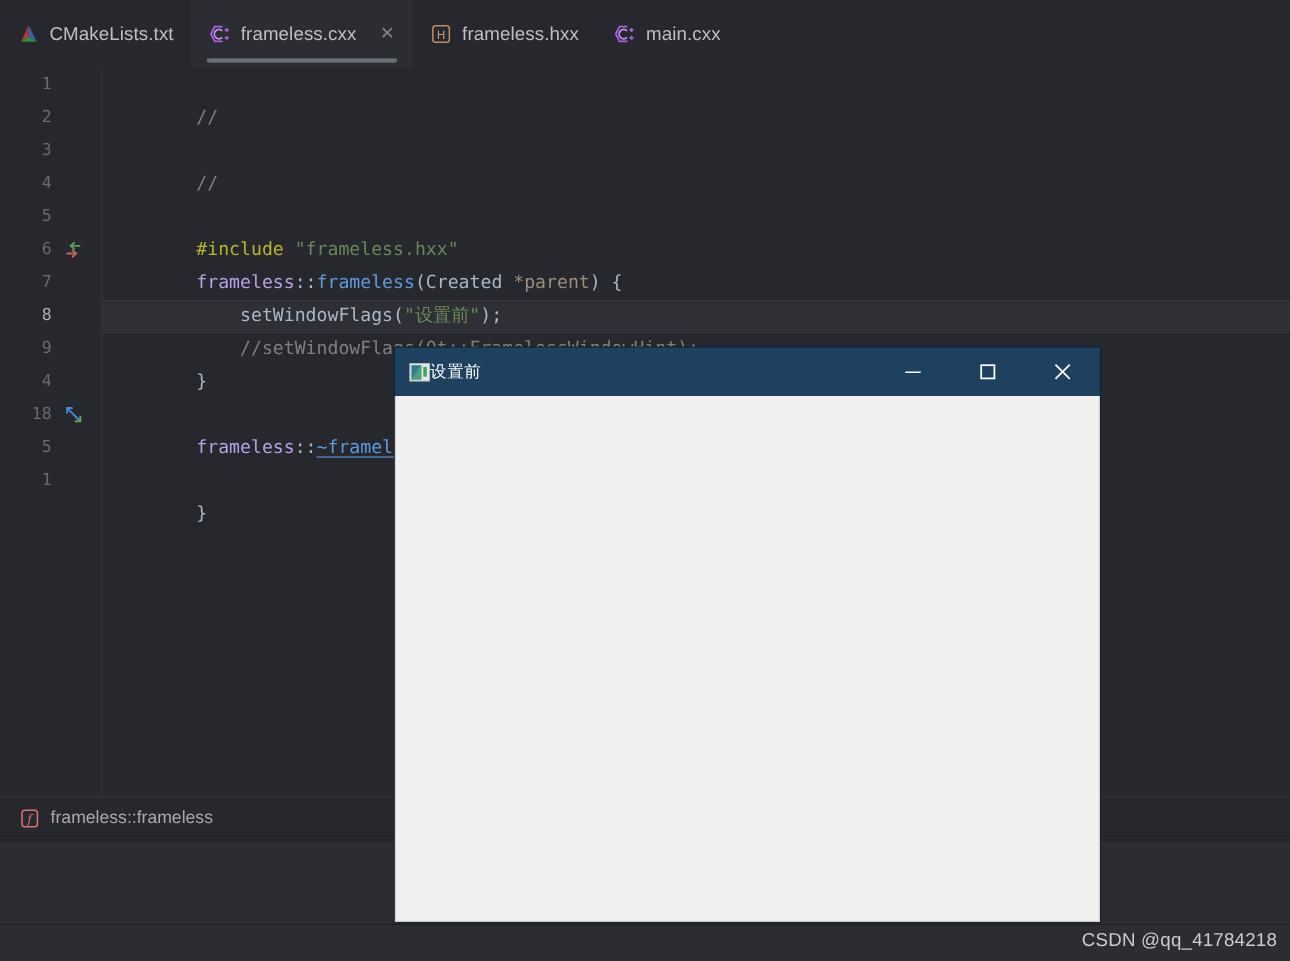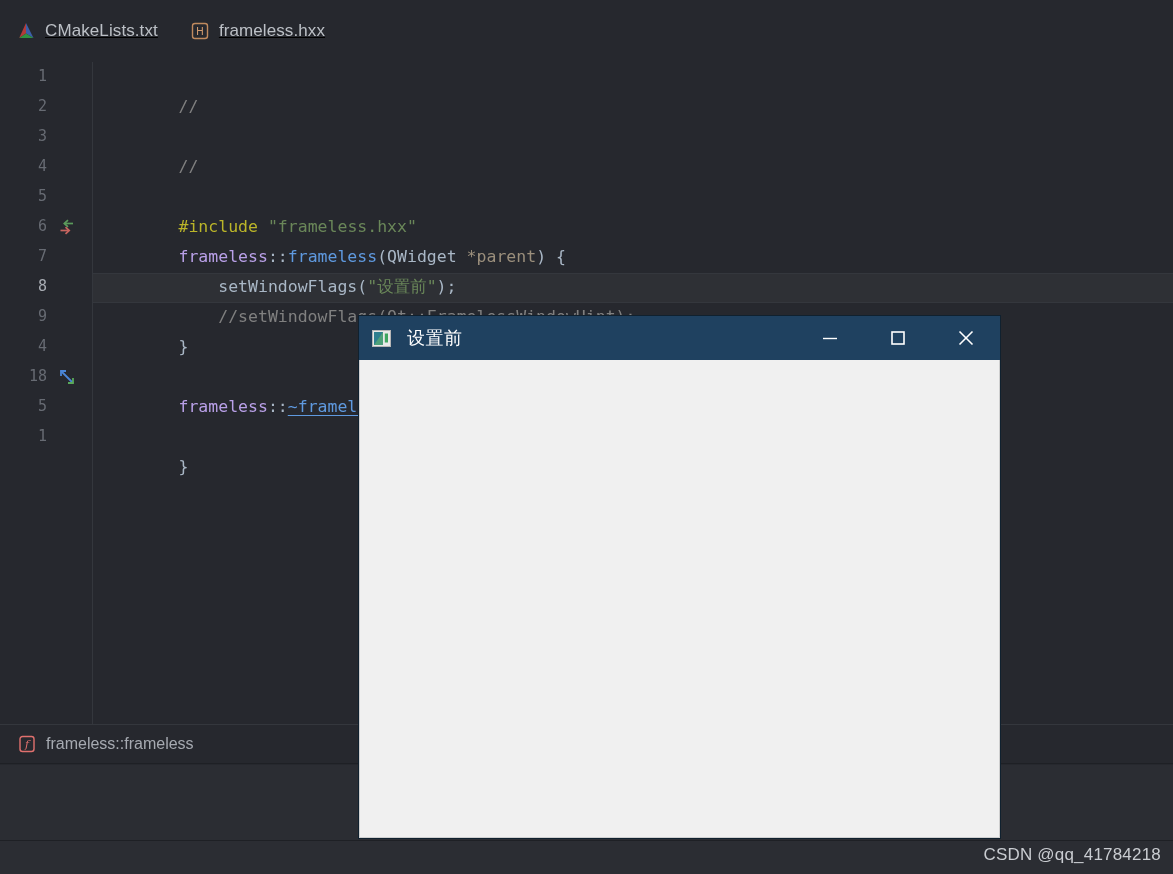--- a/index.html
+++ b/index.html
@@ -8,21 +8,21 @@
     background: #2b2b2b;
     font-family: "Liberation Sans", sans-serif;
     overflow: hidden;
   }
   #root { position: relative; width: 1173px; height: 874px; background: #26282e; }
 
   
   .tabbar {
     position: absolute; left: 0; top: 0; width: 1173px; height: 62px;
     background: #26282e;
-    display: flex; align-items: center; text-decoration: underline;
+    display: flex; align-items: center;
   }
   .tab {
     display: flex; align-items: center; gap: 9px;
     height: 62px; padding: 0 16px;
     color: #bcc0c6; font-size: 17px;
     position: relative; white-space: nowrap;
   }
   .tab.active { background: #2b2d33; }
   .tab.active::after {
     content: ""; position: absolute; left: 14px; right: 14px; bottom: 5px;
@@ -98,21 +98,21 @@
 
   
   .qtwin {
     position: absolute; left: 359px; top: 316px; width: 641px; height: 522px;
     box-shadow: 0 0 0 1px #10212f;
   }
   .qttitle {
     height: 44px; background: #1f4160;
     display: flex; align-items: center; color: #ffffff;
   }
-  .qttitle .tt { font-size: 18px; margin-left: 16px; letter-spacing: .5px; }
+  .qttitle .tt { font-size: 15px; margin-left: 0; letter-spacing: .5px; }
   .qticonwrap { margin-left: 13px; display: flex; }
   .wbtns { margin-left: auto; display: flex; height: 100%; }
   .wbtn {
     width: 68px; height: 44px; display: flex; align-items: center; justify-content: center;
   }
   .qtbody { height: 478px; background: #f0f0f0; border: 1px solid #cfcfcf; border-top: none; }
 </style>
 </head>
 <body>
 
@@ -124,31 +124,62 @@
       <span class="icon ico20">
         <svg width="20" height="20" viewBox="0 0 20 20">
           <polygon points="10,2 17.5,17 10,12.5" fill="#3b5fa8"></polygon>
           <polygon points="10,2 10,12.5 3.2,17" fill="#b23b3b"></polygon>
           <polygon points="10,12.5 17.5,17 3.2,17" fill="#2f9142"></polygon>
         </svg>
       </span>
       <span class="label">CMakeLists.txt</span>
     </div>
 
+    <div class="tab active">
+      <span class="icon ico20">
+        <svg width="20" height="20" viewBox="0 0 20 20">
+          <path d="M12.4 3.2 L5.2 3.2 L1.8 9.9 L5.2 16.6 L12.4 16.6" fill="none" stroke="#a95fe0" stroke-width="1.7"></path>
+          <path d="M12 7 A4.2 4.2 0 1 0 12 13" fill="none" stroke="#c08ef0" stroke-width="1.7"></path>
+          <g stroke="#a95fe0" stroke-width="1.6">
+            <line x1="14.3" y1="6.2" x2="17.9" y2="6.2"></line>
+            <line x1="16.1" y1="4.4" x2="16.1" y2="8.0"></line>
+            <line x1="14.3" y1="13.4" x2="17.9" y2="13.4"></line>
+            <line x1="16.1" y1="11.6" x2="16.1" y2="15.2"></line>
+          </g>
+        </svg>
+      </span>
+      <span class="label">frameless.cxx</span>
+      <span class="closex">✕</span>
+    </div>
 
     <div class="tab">
       <span class="icon ico20">
         <svg width="20" height="20" viewBox="0 0 20 20">
           <rect x="2.5" y="2.5" width="15" height="15" rx="2.5" fill="none" stroke="#c08a5e" stroke-width="1.4"></rect>
           <text x="10" y="14.3" text-anchor="middle" font-family="DejaVu Sans, sans-serif" font-size="10.5" fill="#d09a6e">H</text>
         </svg>
       </span>
       <span class="label">frameless.hxx</span>
     </div>
 
+    <div class="tab">
+      <span class="icon ico20">
+        <svg width="20" height="20" viewBox="0 0 20 20">
+          <path d="M12.4 3.2 L5.2 3.2 L1.8 9.9 L5.2 16.6 L12.4 16.6" fill="none" stroke="#a95fe0" stroke-width="1.7"></path>
+          <path d="M12 7 A4.2 4.2 0 1 0 12 13" fill="none" stroke="#c08ef0" stroke-width="1.7"></path>
+          <g stroke="#a95fe0" stroke-width="1.6">
+            <line x1="14.3" y1="6.2" x2="17.9" y2="6.2"></line>
+            <line x1="16.1" y1="4.4" x2="16.1" y2="8.0"></line>
+            <line x1="14.3" y1="13.4" x2="17.9" y2="13.4"></line>
+            <line x1="16.1" y1="11.6" x2="16.1" y2="15.2"></line>
+          </g>
+        </svg>
+      </span>
+      <span class="label">main.cxx</span>
+    </div>
   </div>
 
   <div class="editor">
 
     <div class="hl-row" style="top:211px"></div>
 
     <div class="gutter">
       <div class="ln" style="top:5px">1</div>
       <div class="ln" style="top:35px">2</div>
       <div class="ln" style="top:65px">3</div>
@@ -196,21 +227,21 @@
       <div class="cline" style="top:60px">
         <span class="cm">//</span>
       </div>
       <div class="cline" style="top:90px">
         <span></span>
       </div>
       <div class="cline" style="top:120px">
         <span class="pre">#include</span><span> </span><span class="str">"frameless.hxx"</span>
       </div>
       <div class="cline" style="top:150px">
-        <span class="cls">frameless</span><span class="pun">::</span><span class="fn">frameless</span><span class="pun">(</span><span class="typ">QWidget</span><span class="par"> *parent</span><span class="pun">) {</span>
+        <span class="cls">frameless</span><span class="pun">::</span><span class="fn">frameless</span><span class="pun">(</span><span class="typ">Created</span><span class="par"> *parent</span><span class="pun">) {</span>
       </div>
       <div class="cline" style="top:180px">
         <span class="pun">    setWindowFlags(</span><span class="str">"设置前"</span><span class="pun">);</span>
       </div>
       <div class="cline" style="top:210px">
         <span class="cm">    //setWindowFlags(Qt::FramelessWindowHint);</span>
       </div>
       <div class="cline" style="top:240px">
         <span class="pun">}</span>
       </div>

